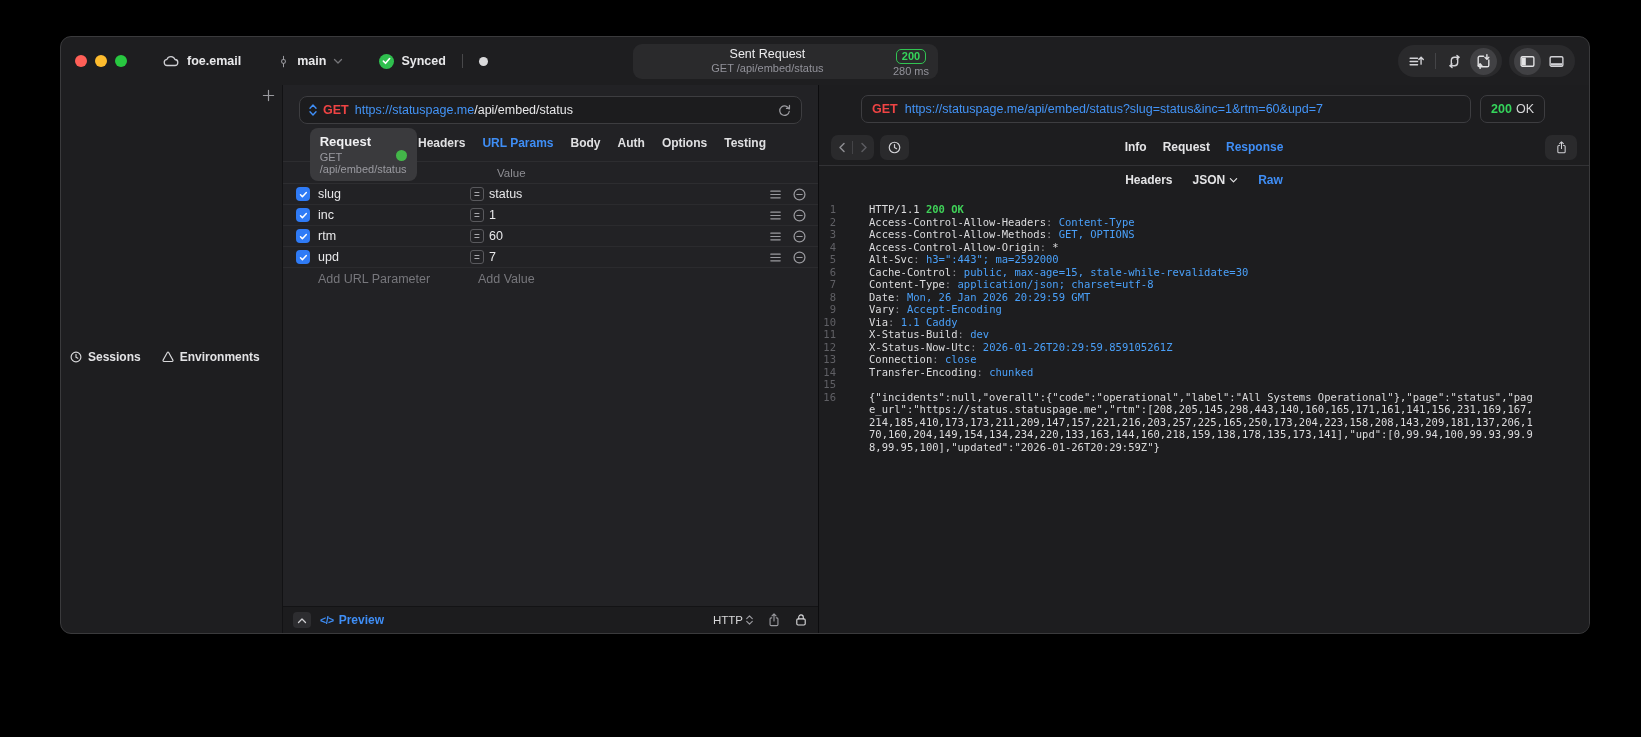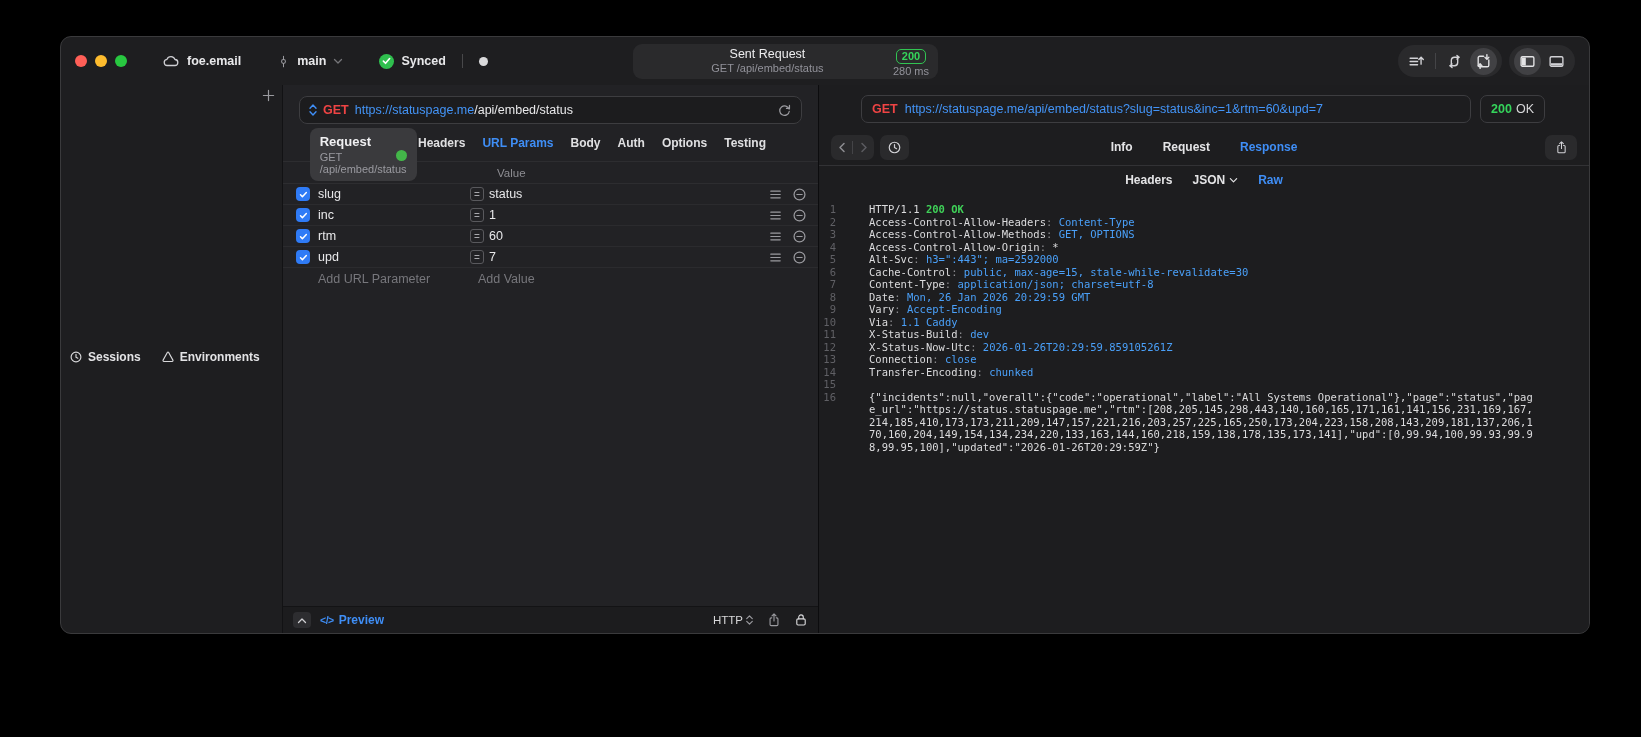--- a/index.html
+++ b/index.html
@@ -98,21 +98,21 @@
 
   
   .respane { flex:1; background:#1d1d1f; display:flex; flex-direction:column; min-height:0; }
   .res-top { display:flex; align-items:center; gap:9px; padding:10px 44px 6px 42px; }
   .res-url { flex:1; height:28px; border:1px solid #3d3d40; border-radius:7px; display:flex; align-items:center;
     padding:0 10px; gap:7px; font-size:12.5px; color:#4394f7; white-space:nowrap; overflow:hidden; }
   .res-status { height:28px; border:1px solid #3d3d40; border-radius:7px; display:flex; align-items:center; gap:4px;
     padding:0 10px; font-size:12.5px; font-weight:700; }
   .res-status .code { color:#35d45b; }
   .res-status .ok { color:#d8d8da; font-weight:400; }
-  .res-nav { height:36px; position:relative; display:flex; align-items:center; justify-content:center; gap:30px; padding:0 12px; }
+  .res-nav { height:36px; position:relative; display:flex; align-items:center; justify-content:center; gap:16px; padding:0 12px; }
   .nav-left { position:absolute; left:12px; display:flex; gap:6px; }
   .histbar { background:#2a2a2c; border-radius:7px; height:25px; display:flex; align-items:center; }
   .histbar .nb { width:21px; height:25px; display:flex; align-items:center; justify-content:center; }
   .nav-sep { width:1px; height:13px; background:#444447; }
   .res-tab { color:#e4e4e6; font-size:12px; font-weight:600; }
   .res-tab.active { color:#3f8ef6; }
   .share-btn { position:absolute; right:12px; width:32px; height:25px; background:#2a2a2c; border-radius:7px;
     display:flex; align-items:center; justify-content:center; }
   .res-subnav { height:29px; border-top:1px solid #323235; display:flex; align-items:center; justify-content:center; gap:20px;
     font-size:12px; font-weight:600; color:#e4e4e6; }

